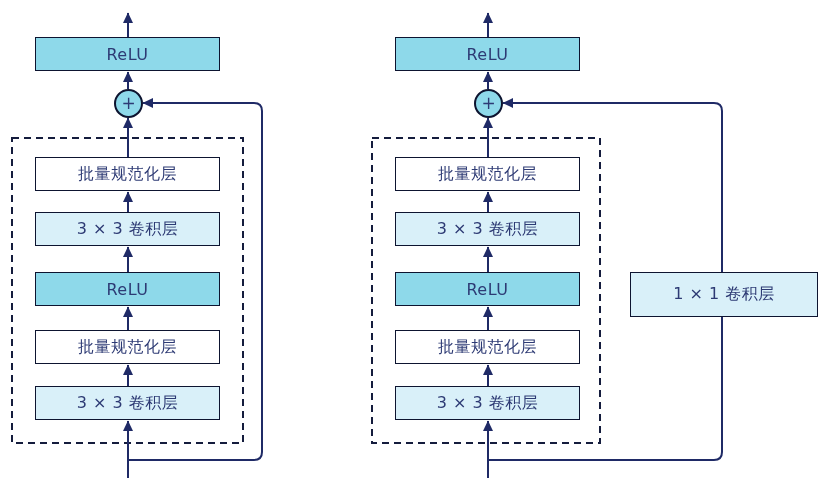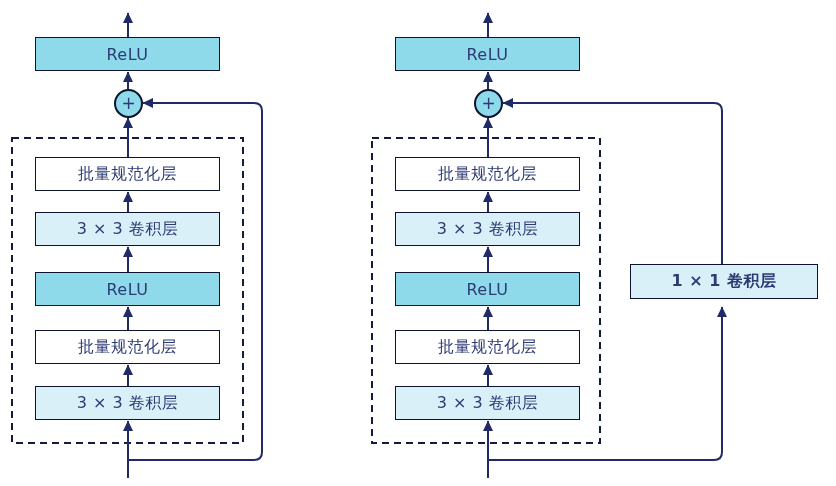--- a/index.html
+++ b/index.html
@@ -83,16 +83,16 @@
   <div>
     <div class="box relu" style="left:395px;top:37px;width:185px;height:34px;">ReLU</div>
     <div class="addnode" style="left:474px;top:89px;">
       <span>+</span>
     </div>
     <div class="box" style="left:395px;top:157px;width:185px;height:34px;">批量规范化层</div>
     <div class="box conv" style="left:395px;top:212px;width:185px;height:34px;">3 × 3 卷积层</div>
     <div class="box relu" style="left:395px;top:272px;width:185px;height:34px;">ReLU</div>
     <div class="box" style="left:395px;top:330px;width:185px;height:34px;">批量规范化层</div>
     <div class="box conv" style="left:395px;top:386px;width:185px;height:34px;">3 × 3 卷积层</div>
-    <div class="box conv" style="left:630px;top:264px;width:188px;height:35px;font-weight:bold;">1 × 1 卷积层</div>
+    <div class="box conv" style="left:630px;top:272px;width:188px;height:45px;">1 × 1 卷积层</div>
   </div>
 
 </div>
 
 </body></html>

